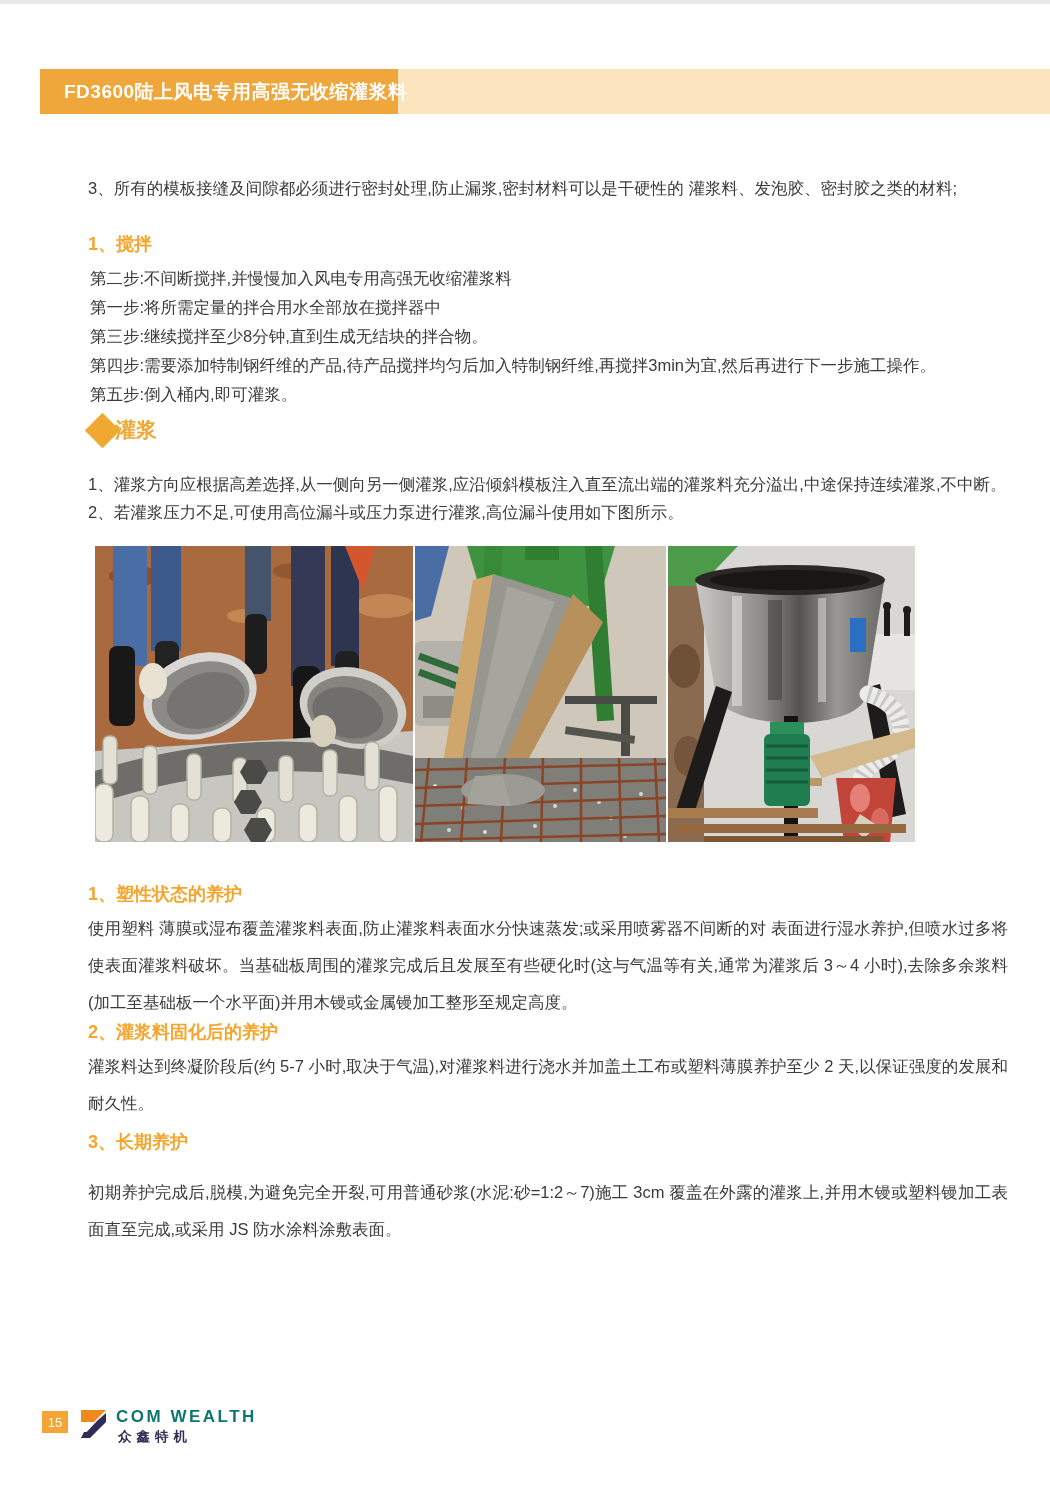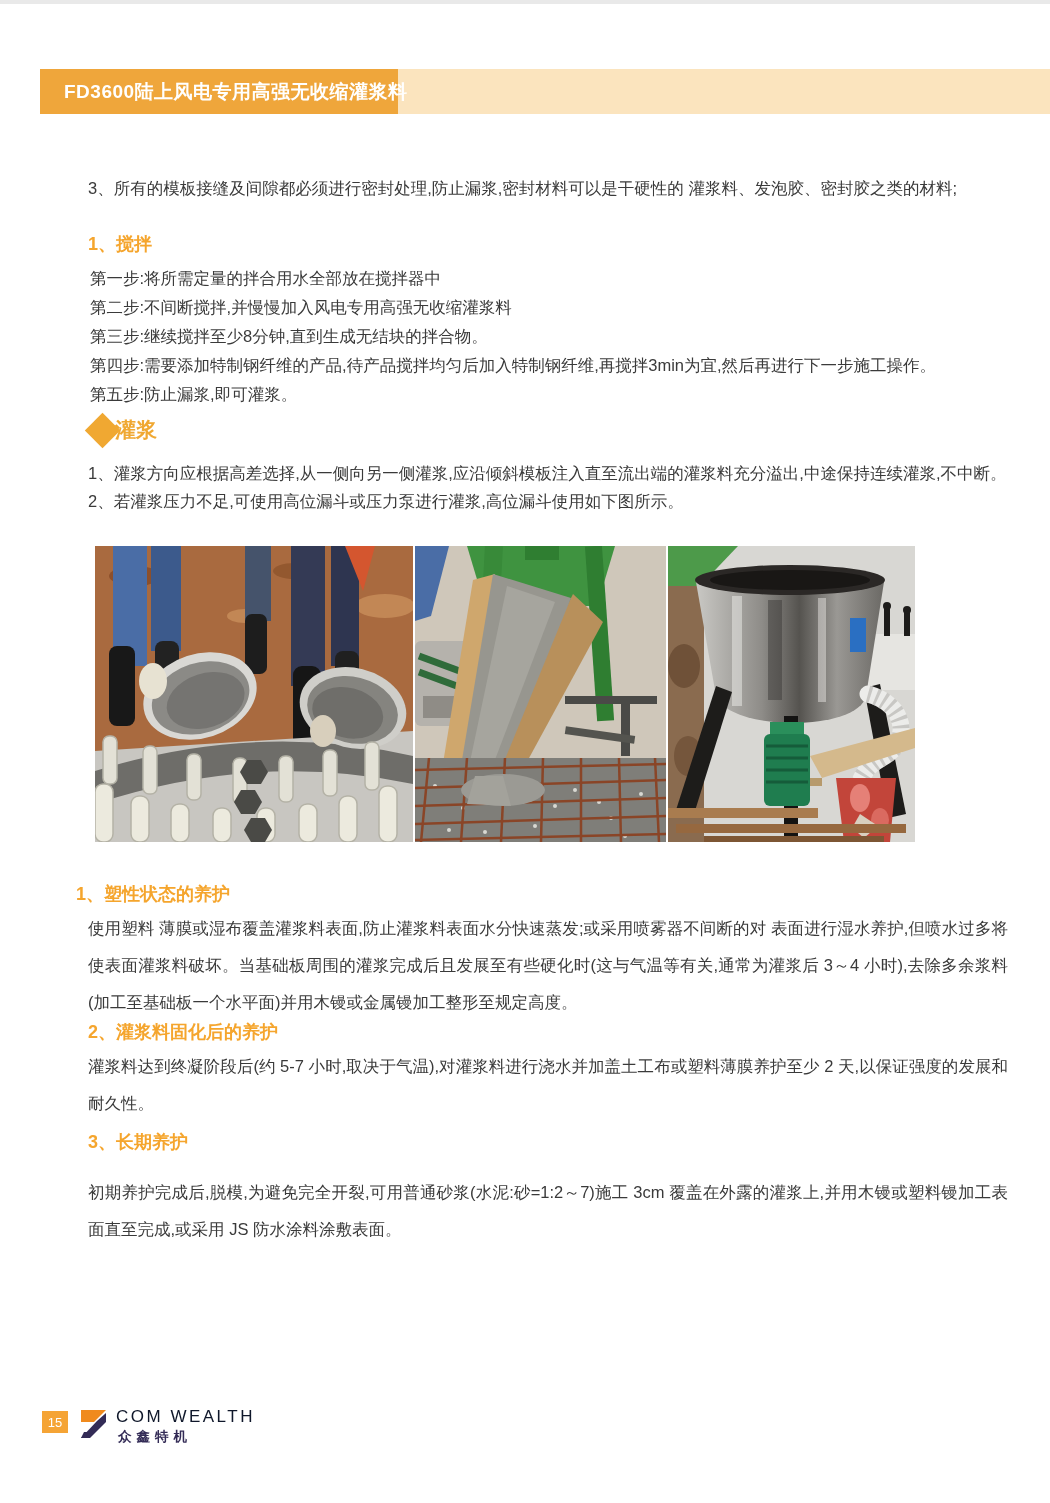--- a/index.html
+++ b/index.html
@@ -23,51 +23,51 @@
   .section-title{font-size:21px;font-weight:bold;color:#F0A832;white-space:nowrap;}
   .grout-items div{font-size:16.5px;line-height:28px;white-space:nowrap;color:#3a3a3a;}
   .para-justify{font-size:16.5px;line-height:37px;width:920px;text-align:justify;color:#3a3a3a;}
   
   .photo{position:absolute;top:542px;height:296px;overflow:hidden;background:#bdb7ad;}
   .photo svg{display:block;}
   
   .pagenum{position:absolute;left:42px;top:1407px;width:26px;height:22px;background:#F5A435;
     color:#ffffff;font-size:13px;display:flex;align-items:center;justify-content:center;}
   .brand-z{position:absolute;left:78px;top:1403px;}
-  .brand-name{position:absolute;left:116px;top:1403px;font-size:17px;font-weight:normal;
-    letter-spacing:2.5px;color:#0f172a;white-space:nowrap;}
+  .brand-name{position:absolute;left:116px;top:1403px;font-size:17px;font-weight:bold;
+    letter-spacing:2.5px;color:#0f766e;white-space:nowrap;}
   .brand-cn{position:absolute;left:118px;top:1424px;font-size:13.5px;font-weight:bold;
     letter-spacing:5px;color:#332B56;white-space:nowrap;}
 </style>
 </head>
 <body>
 
 <div class="page">
 
   <div class="header-strip"></div>
   <div class="header-box">
     <span class="header-title">FD3600陆上风电专用高强无收缩灌浆料</span>
   </div>
 
   <div class="abs body-line" style="left:88px;top:172px;">3、所有的模板接缝及间隙都必须进行密封处理,防止漏浆,密封材料可以是干硬性的 灌浆料、发泡胶、密封胶之类的材料;</div>
 
   <div class="abs orange-heading" style="left:88px;top:228px;">1、搅拌</div>
   <div class="abs steps" style="left:90px;top:260px;">
+    <div>第二步:不间断搅拌,并慢慢加入风电专用高强无收缩灌浆料</div>
     <div>第一步:将所需定量的拌合用水全部放在搅拌器中</div>
-    <div>第二步:不间断搅拌,并慢慢加入风电专用高强无收缩灌浆料</div>
     <div>第三步:继续搅拌至少8分钟,直到生成无结块的拌合物。</div>
     <div>第四步:需要添加特制钢纤维的产品,待产品搅拌均匀后加入特制钢纤维,再搅拌3min为宜,然后再进行下一步施工操作。</div>
-    <div>第五步:防止漏浆,即可灌浆。</div>
+    <div>第五步:倒入桶内,即可灌浆。</div>
   </div>
 
   <div class="abs section-head" style="left:90px;top:412px;">
     <span class="diamond"></span>
     <span class="section-title">灌浆</span>
   </div>
-  <div class="abs grout-items" style="left:88px;top:455px;">
+  <div class="abs grout-items" style="left:88px;top:466px;">
     <div>1、灌浆方向应根据高差选择,从一侧向另一侧灌浆,应沿倾斜模板注入直至流出端的灌浆料充分溢出,中途保持连续灌浆,不中断。</div>
     <div>2、若灌浆压力不足,可使用高位漏斗或压力泵进行灌浆,高位漏斗使用如下图所示。</div>
   </div>
 
   <div class="photo" style="left:95px;width:318px;">
     <svg width="318" height="296" viewBox="0 0 318 296">
       <rect width="318" height="296" fill="#a96a3f"></rect>
       <ellipse cx="40" cy="30" rx="26" ry="10" fill="#8c4f2b"></ellipse>
       <ellipse cx="290" cy="60" rx="30" ry="12" fill="#c28755"></ellipse>
       <ellipse cx="200" cy="25" rx="22" ry="8" fill="#93582f"></ellipse>
@@ -257,21 +257,21 @@
       <ellipse cx="192" cy="252" rx="10" ry="14" fill="#e58077"></ellipse>
       <ellipse cx="212" cy="274" rx="9" ry="12" fill="#da6a60"></ellipse>
       <polygon points="192,268 210,280 196,292 184,282" fill="#d8cfbf"></polygon>
 
       <rect x="0" y="262" width="150" height="10" fill="#a97c4f"></rect>
       <rect x="8" y="278" width="230" height="9" fill="#96683f"></rect>
       <rect x="36" y="290" width="180" height="6" fill="#7d5634"></rect>
     </svg>
   </div>
 
-  <div class="abs orange-heading" style="left:76px;top:878px;">1、塑性状态的养护</div>
+  <div class="abs orange-heading" style="left:88px;top:878px;">1、塑性状态的养护</div>
   <div class="abs para-justify" style="left:88px;top:906px;">使用塑料 薄膜或湿布覆盖灌浆料表面,防止灌浆料表面水分快速蒸发;或采用喷雾器不间断的对 表面进行湿水养护,但喷水过多将使表面灌浆料破坏。当基础板周围的灌浆完成后且发展至有些硬化时(这与气温等有关,通常为灌浆后 3～4 小时),去除多余浆料(加工至基础板一个水平面)并用木镘或金属镘加工整形至规定高度。</div>
 
   <div class="abs orange-heading" style="left:88px;top:1016px;">2、灌浆料固化后的养护</div>
   <div class="abs para-justify" style="left:88px;top:1044px;">灌浆料达到终凝阶段后(约 5-7 小时,取决于气温),对灌浆料进行浇水并加盖土工布或塑料薄膜养护至少 2 天,以保证强度的发展和耐久性。</div>
 
   <div class="abs orange-heading" style="left:88px;top:1126px;">3、长期养护</div>
   <div class="abs para-justify" style="left:88px;top:1170px;">初期养护完成后,脱模,为避免完全开裂,可用普通砂浆(水泥:砂=1:2～7)施工 3cm 覆盖在外露的灌浆上,并用木镘或塑料镘加工表面直至完成,或采用 JS 防水涂料涂敷表面。</div>
 
   <div class="pagenum">15</div>
   <div class="brand-z">

